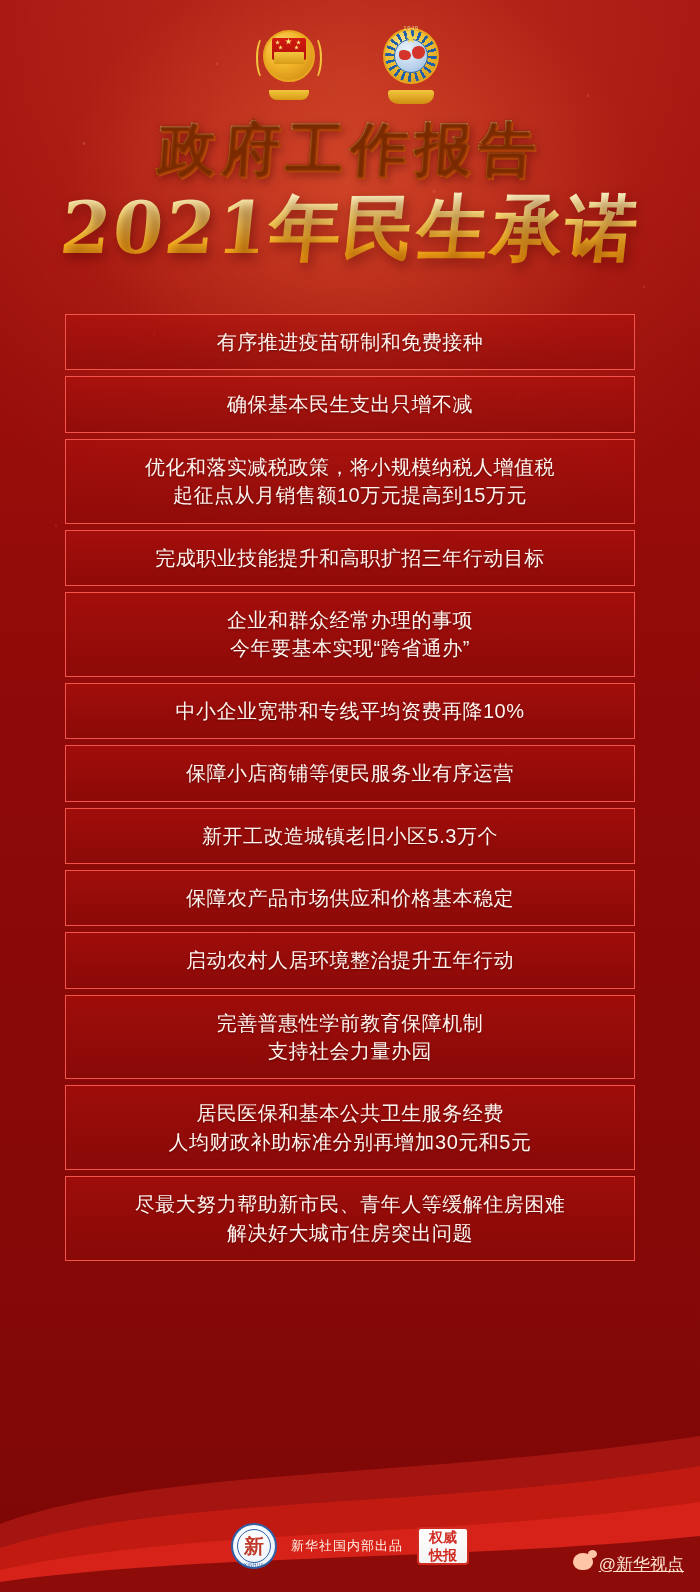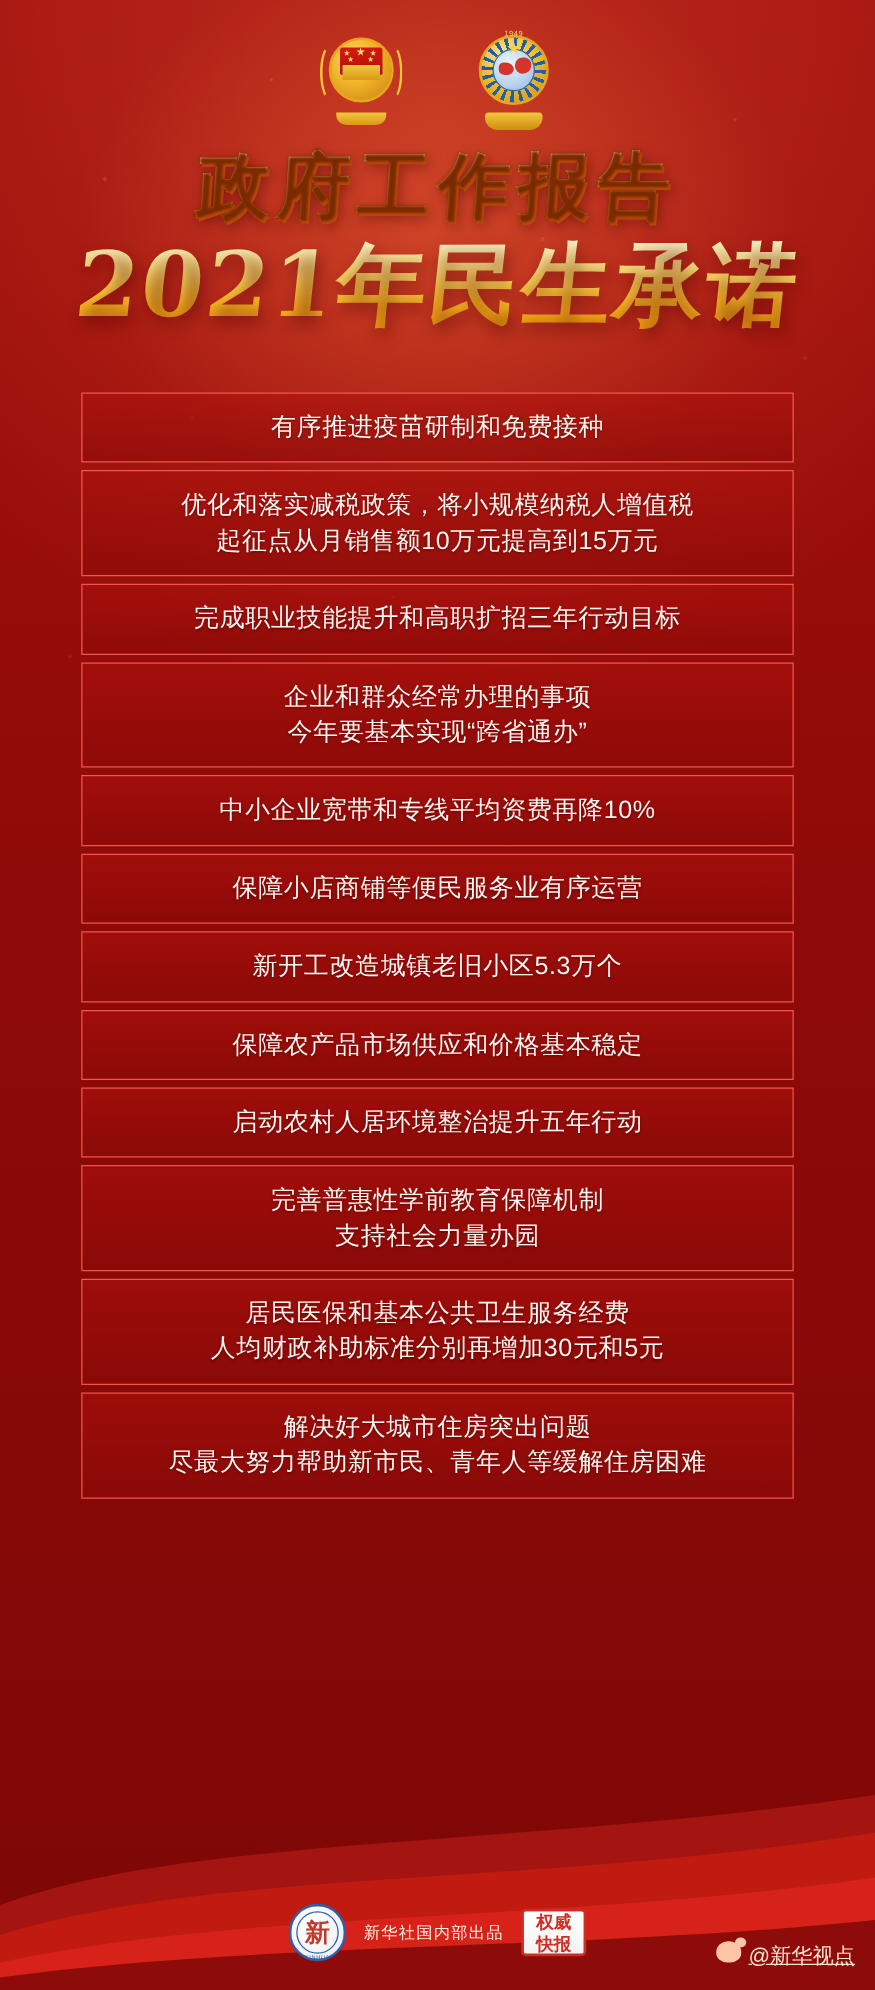--- a/index.html
+++ b/index.html
@@ -297,20 +297,23 @@
   <div class="headline">
     <div class="title-main">政府工作报告</div>
     <div class="title-sub">2021年民生承诺</div>
   </div>
 
   <div class="list">
     <div class="item">
       <span class="ln">有序推进疫苗研制和免费接种</span>
     </div>
     <div class="item">
+      <span class="ln">确保基本民生支出只增不减</span>
+    </div>
+    <div class="item">
       <span class="ln">优化和落实减税政策，将小规模纳税人增值税</span>
       <span class="ln">起征点从月销售额10万元提高到15万元</span>
     </div>
     <div class="item">
       <span class="ln">完成职业技能提升和高职扩招三年行动目标</span>
     </div>
     <div class="item">
       <span class="ln">企业和群众经常办理的事项</span>
       <span class="ln">今年要基本实现“跨省通办”</span>
     </div>
@@ -331,22 +334,22 @@
     </div>
     <div class="item">
       <span class="ln">完善普惠性学前教育保障机制</span>
       <span class="ln">支持社会力量办园</span>
     </div>
     <div class="item">
       <span class="ln">居民医保和基本公共卫生服务经费</span>
       <span class="ln">人均财政补助标准分别再增加30元和5元</span>
     </div>
     <div class="item">
+      <span class="ln">尽最大努力帮助新市民、青年人等缓解住房困难</span>
       <span class="ln">解决好大城市住房突出问题</span>
-      <span class="ln">尽最大努力帮助新市民、青年人等缓解住房困难</span>
     </div>
   </div>
 
   <div class="ribbons">
     <svg viewBox="0 0 700 160" preserveAspectRatio="none">
       <path d="M0,92 C150,36 420,46 700,4 L700,160 L0,160 Z" fill="#a41411"></path>
       <path d="M0,116 C170,62 430,78 700,34 L700,160 L0,160 Z" fill="#c21a12" opacity="0.95"></path>
       <path d="M0,138 C190,96 450,106 700,70 L700,160 L0,160 Z" fill="#d8241a" opacity="0.9"></path>
       <path d="M0,150 C200,122 470,128 700,104 L700,160 L0,160 Z" fill="#8d0c0a"></path>
       <rect x="0" y="108" width="700" height="52" fill="#8d0c0a" opacity="0"></rect>

